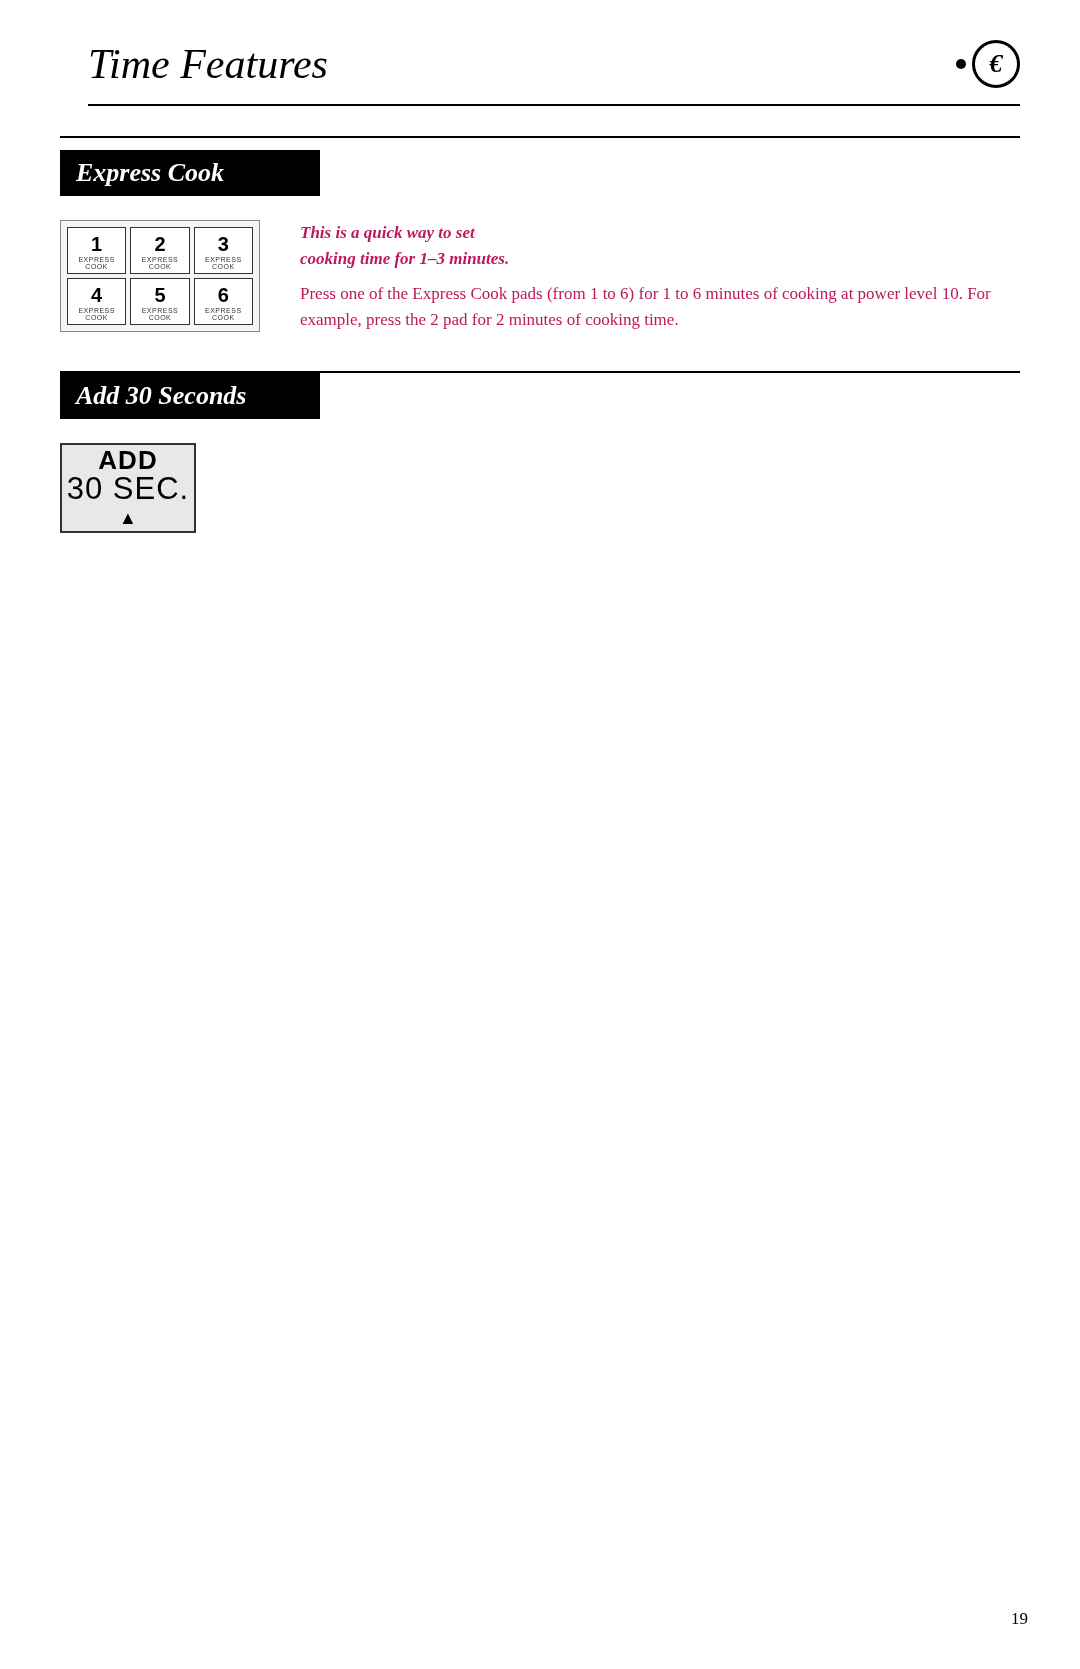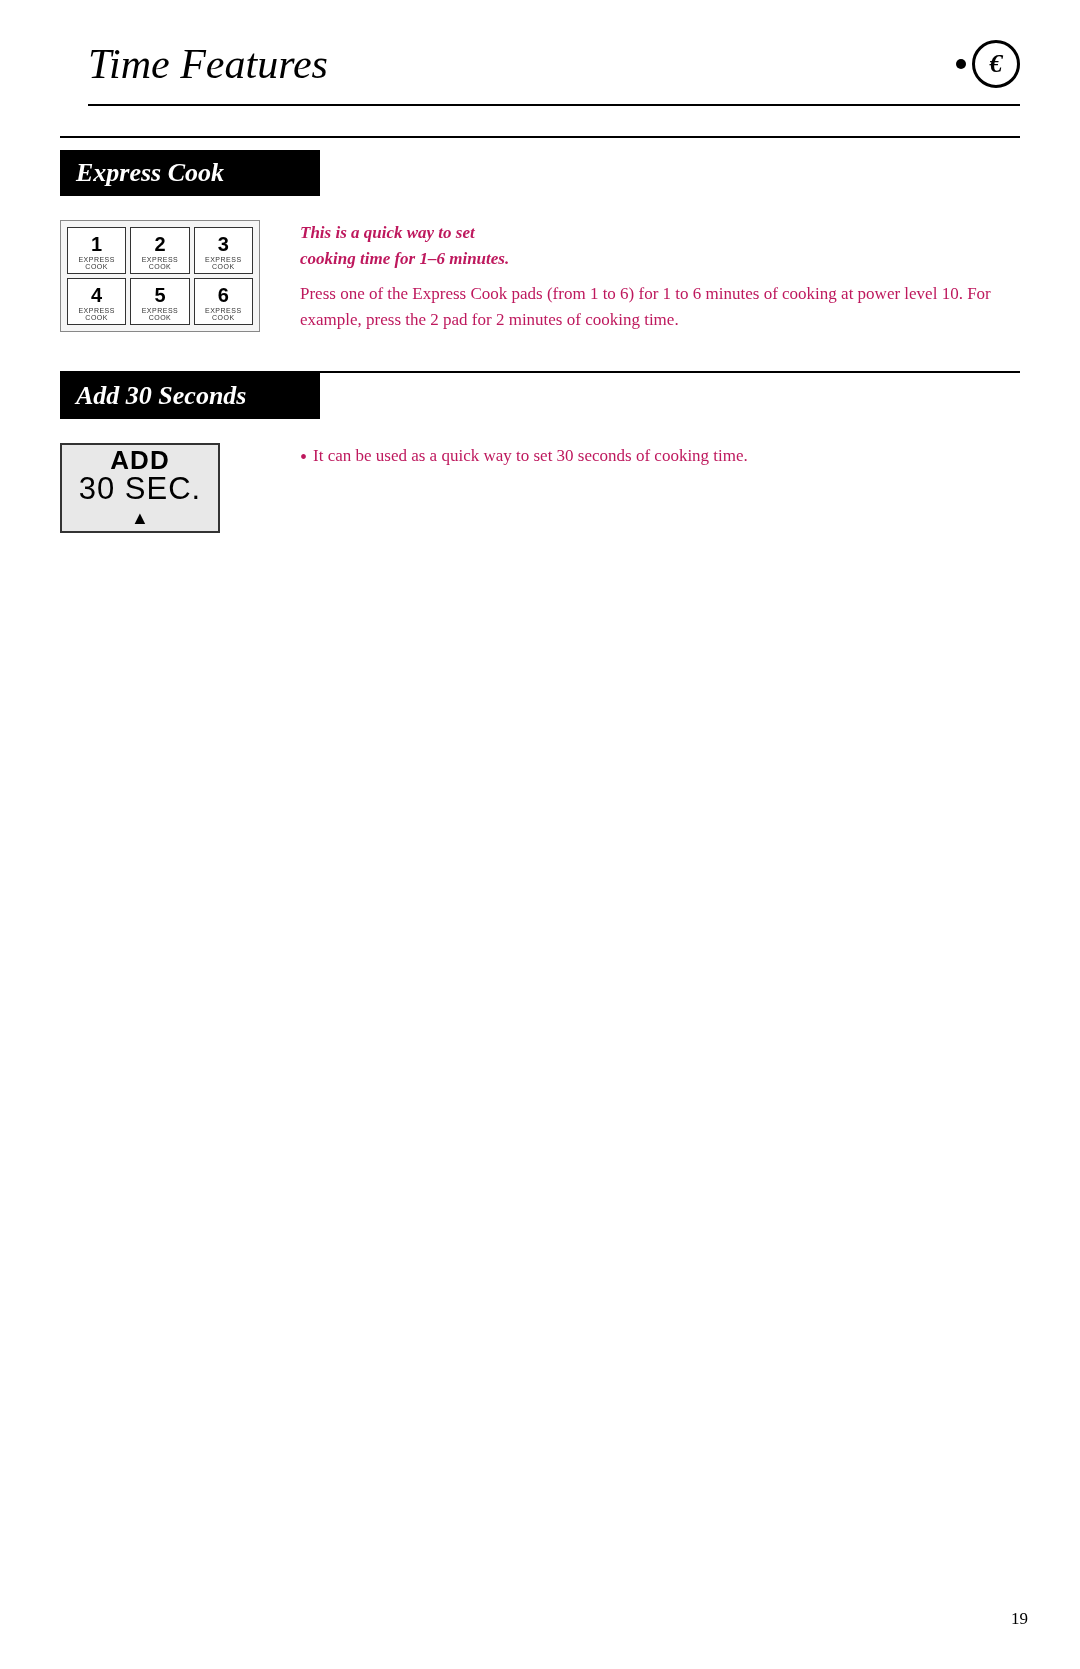--- a/index.html
+++ b/index.html
@@ -151,21 +151,21 @@
       min-width: 210px;
       flex-shrink: 0;
     }
     .add30-btn {
       border: 2px solid #333;
       background: #e8e8e8;
       display: flex;
       flex-direction: column;
       align-items: center;
       justify-content: center;
-      width: 160px;
+      width: 136px;
       height: 90px;
       cursor: pointer;
       position: relative;
     }
     .add30-btn .add-text {
       font-size: 26px;
       font-weight: bold;
       letter-spacing: 1px;
       line-height: 1;
     }
@@ -254,21 +254,21 @@
           <span class="num">6</span>
           <span class="label">EXPRESS COOK</span>
         </button>
       </div>
     </div>
 
     <div class="text-col">
       <p>
         <span class="bold-italic">
           <span>This is a quick way to set</span><br>
-          <span>cooking time for 1–6 minutes.</span>
+          <span>cooking time for 1–3 minutes.</span>
         </span>
       </p>
       <p>Press one of the Express Cook pads (from 1 to 6) for 1 to 6 minutes of cooking at power level 10. For example, press the 2 pad for 2 minutes of cooking time.</p>
     </div>
 
 
   </div>
 </div>
 
 <div class="section add30-section">
@@ -279,24 +279,17 @@
 
     <div class="add30-btn-container">
       <button class="add30-btn">
         <span class="add-text">ADD</span>
         <span class="sec-text">30 SEC.</span>
         <span class="arrow-up">▲</span>
       </button>
     </div>
 
 
-    <div class="text-col">
-      <ul class="bullet-list">
-        <li>
-          <span>It can be used as a quick way to set 30 seconds of cooking time.</span>
-        </li>
-      </ul>
-    </div>
 
   </div>
 </div>
 
 <div class="page-number">19</div>
 
 </body></html>

